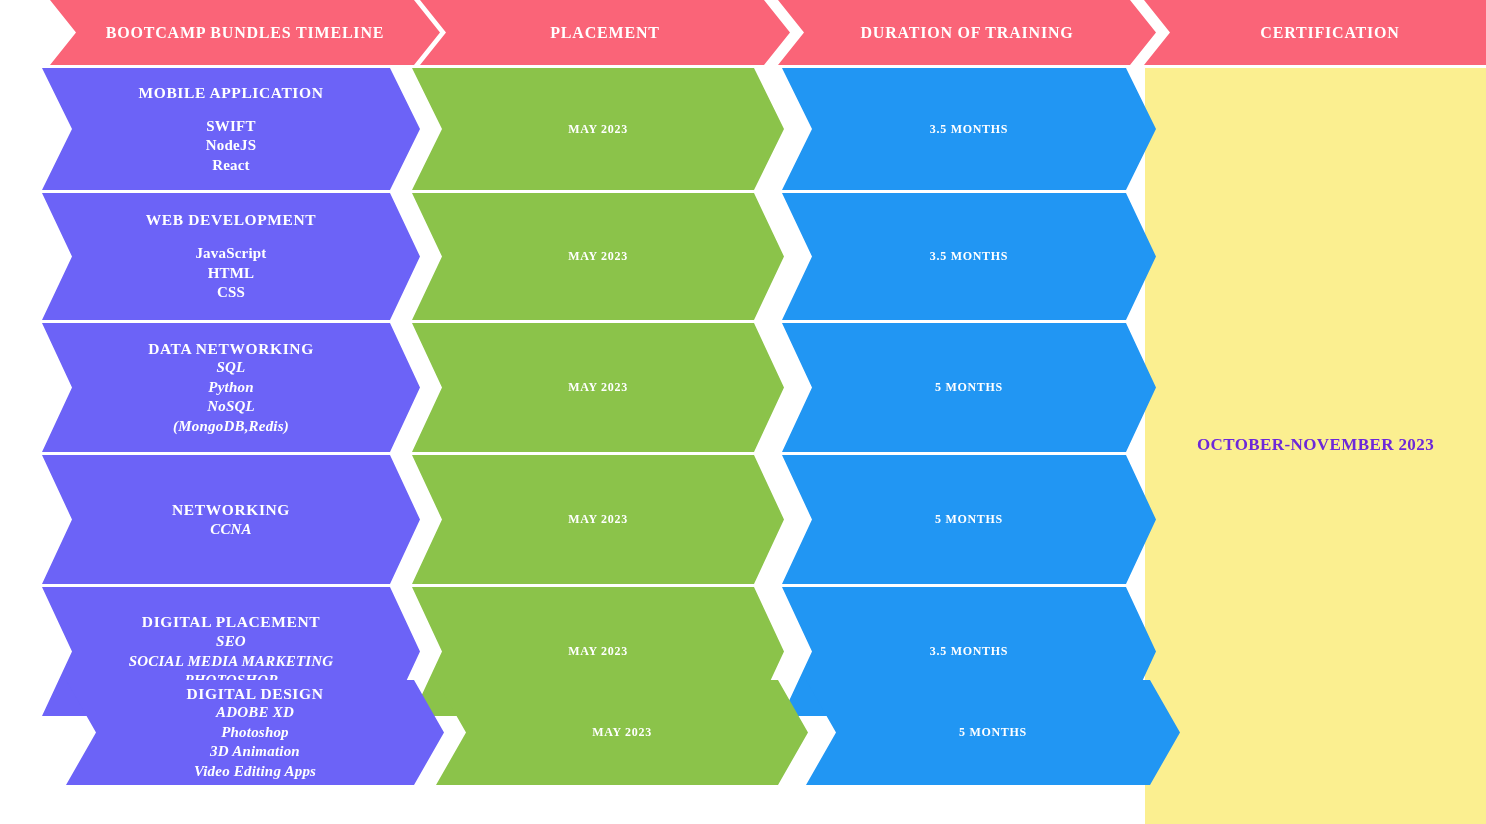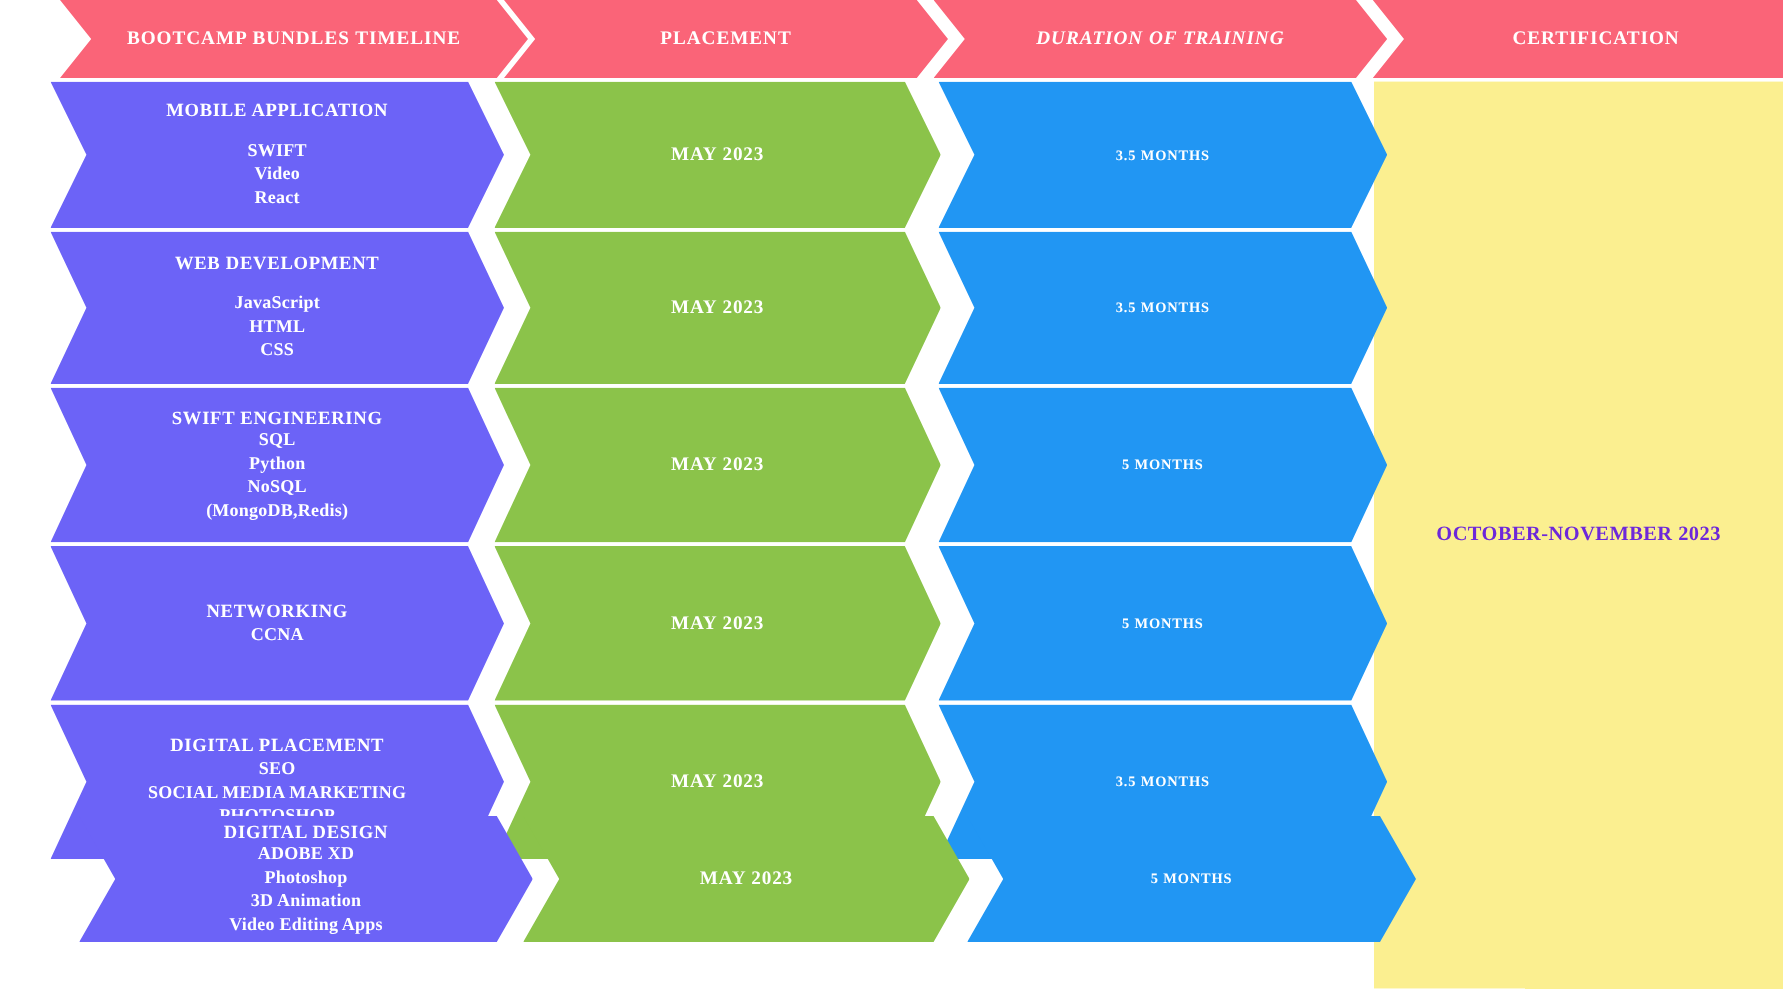--- a/index.html
+++ b/index.html
@@ -67,21 +67,21 @@
     color: #ffffff;
     font-weight: bold;
     font-size: 16px;
     letter-spacing: 0.8px;
     white-space: nowrap;
     -webkit-clip-path: polygon(0 0, calc(100% - 26px) 0, 100% 50%, calc(100% - 26px) 100%, 0 100%, 26px 50%);
     clip-path: polygon(0 0, calc(100% - 26px) 0, 100% 50%, calc(100% - 26px) 100%, 0 100%, 26px 50%);
   }
   .hdr.h0 { left: 50px;   width: 390px; }
   .hdr.h1 { left: 420px;  width: 370px; }
-  .hdr.h2 { left: 778px;  width: 378px; font-style: italic; }
+  .hdr.h2 { left: 778px;  width: 378px; }
   .hdr.h3 { left: 1144px; width: 372px;
             -webkit-clip-path: polygon(0 0, 100% 0, 100% 100%, 0 100%, 26px 50%);
             clip-path: polygon(0 0, 100% 0, 100% 100%, 0 100%, 26px 50%); }
 
   
   .rows {
     position: absolute;
     left: 0;
     top: 0;
     width: 1486px;
@@ -109,21 +109,21 @@
   }
   .cell.bundle {
     left: 42px;
     width: 378px;
     background: #6c63f7;
   }
   .cell.placement {
     left: 412px;
     width: 372px;
     background: #8bc34a;
-    font-size: 16px;
+    font-size: 12px;
     letter-spacing: 0.7px;
   }
   .cell.duration {
     left: 782px;
     width: 374px;
     background: #2196f3;
     font-size: 12px;
     letter-spacing: 0.7px;
   }
 
@@ -132,21 +132,21 @@
     letter-spacing: 0.6px;
     line-height: 1.28;
   }
   .bundle-items {
     font-size: 15px;
     line-height: 1.3;
     letter-spacing: 0.2px;
   }
   .bundle-items div { white-space: nowrap; }
   .gap-after-title { margin-top: 14px; }
-  .gap-none { margin-top: 0; }
+  .gap-none { margin-top: 0; font-style: italic; }
 </style>
 </head>
 <body>
 
 <div id="board">
 
   <div class="cert-panel">
     <div class="cert-text">OCTOBER-NOVEMBER 2023</div>
   </div>
 
@@ -164,21 +164,21 @@
       <span>CERTIFICATION</span>
     </div>
   </div>
 
   <div class="rows" id="rows-container">
       <div class="row" style="top: 68px; height: 122px;">
         <div class="cell bundle">
           <div class="bundle-title">MOBILE APPLICATION</div>
           <div class="bundle-items gap-after-title">
             <div>SWIFT</div>
-            <div>Video</div>
+            <div>NodeJS</div>
             <div>React</div>
           </div>
         </div>
         <div class="cell placement">
           <span>MAY 2023</span>
         </div>
         <div class="cell duration">
           <span>3.5 MONTHS</span>
         </div>
       </div>
@@ -193,21 +193,21 @@
         </div>
         <div class="cell placement">
           <span>MAY 2023</span>
         </div>
         <div class="cell duration">
           <span>3.5 MONTHS</span>
         </div>
       </div>
       <div class="row" style="top: 323px; height: 129px;">
         <div class="cell bundle">
-          <div class="bundle-title">SWIFT ENGINEERING</div>
+          <div class="bundle-title">DATA NETWORKING</div>
           <div class="bundle-items gap-none">
             <div>SQL</div>
             <div>Python</div>
             <div>NoSQL</div>
             <div>(MongoDB,Redis)</div>
           </div>
         </div>
         <div class="cell placement">
           <span>MAY 2023</span>
         </div>

